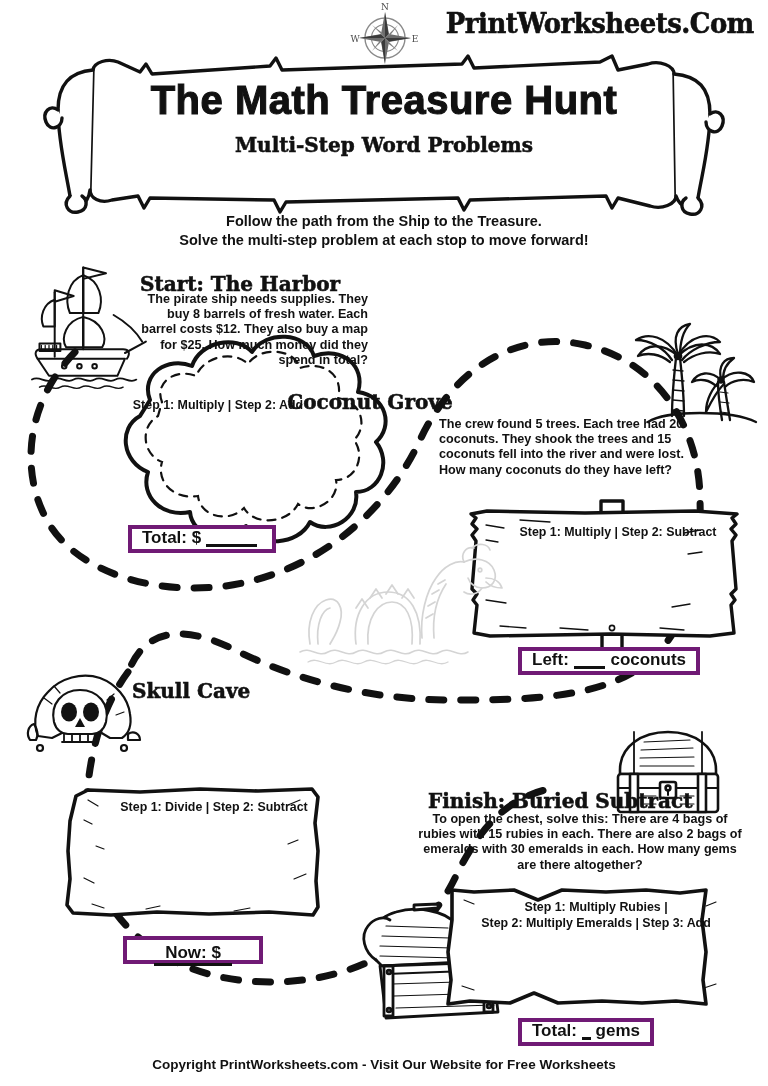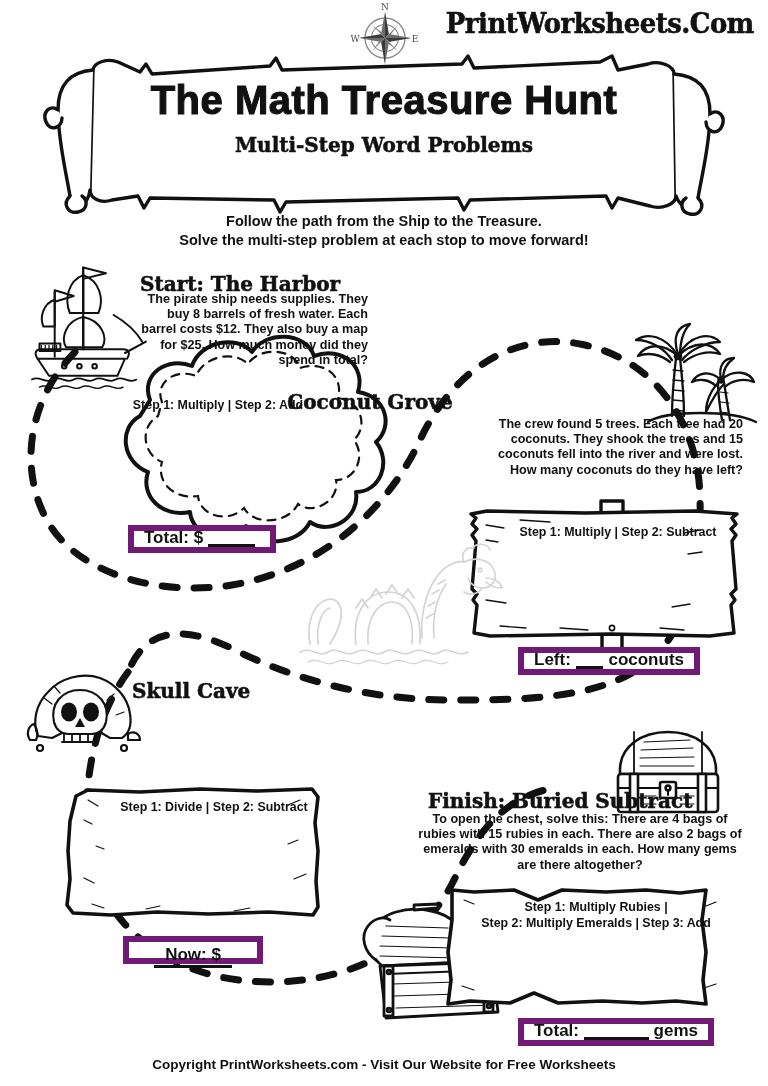--- a/index.html
+++ b/index.html
@@ -91,21 +91,21 @@
   .steps{
     font-weight:700;
     font-size:12.4px;
     line-height:16px;
     text-align:center;
     color:#111;
   }
 
   
   .ansbox{
-    border:6px solid #701a75;
+    border:4px solid #701a75;
     background:#fff;
     display:flex;align-items:center;
     font-weight:700;
     font-size:17px;
     padding:3px 10px 5px 10px;
     box-sizing:border-box;
     white-space:nowrap;
   }
   .ansbox .blank{
     display:inline-block;
@@ -126,33 +126,33 @@
     font-size:13.5px;
   }
 
   
   #st-harbor-title{left:140px;top:272px;}
   #st-harbor-body{left:140px;top:292px;width:228px;text-align:right;}
   #st-harbor-steps{left:96px;top:397px;width:244px;}
   #st-harbor-ans{left:128px;top:525px;width:148px;height:28px;}
 
   #st-coco-title{left:0px;top:390px;width:740px;text-align:center;}
-  #st-coco-body{left:475px;top:417px;width:268px;text-align:right;}
+  #st-coco-body{left:439px;top:417px;width:268px;text-align:left;}
   #st-coco-steps{left:482px;top:524px;width:272px;}
   #st-coco-ans{left:518px;top:647px;width:182px;height:28px;}
 
   #st-skull-title{left:132px;top:679px;}
   #st-skull-body{left:63px;top:699px;width:300px;text-align:center;}
   #st-skull-steps{left:86px;top:799px;width:256px;}
   #st-skull-ans{left:123px;top:936px;width:140px;height:28px;flex-direction:column;}
 
   #st-fin-title{left:428px;top:789px;}
   #st-fin-body{left:418px;top:812px;width:324px;text-align:center;}
   #st-fin-steps{left:460px;top:899px;width:272px;}
-  #st-fin-ans{left:518px;top:1018px;width:196px;height:28px;}
+  #st-fin-ans{left:518px;top:1018px;width:136px;height:28px;}
 </style>
 </head>
 <body>
 
 <div id="sheet">
 
   <svg id="pathlayer" viewBox="0 0 768 1086">
     <g fill="none" stroke="#111111" stroke-width="7" stroke-linecap="round" stroke-dasharray="15 17">
 
       <path d="M75,352 C28,400 18,470 48,522 C80,578 175,602 255,580

